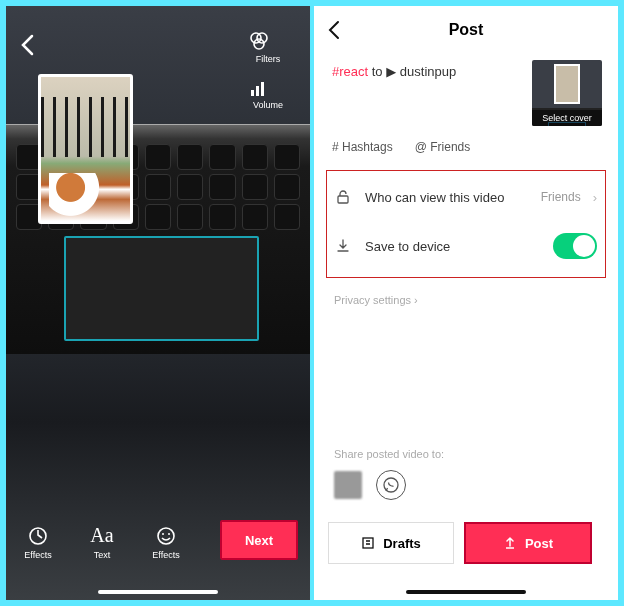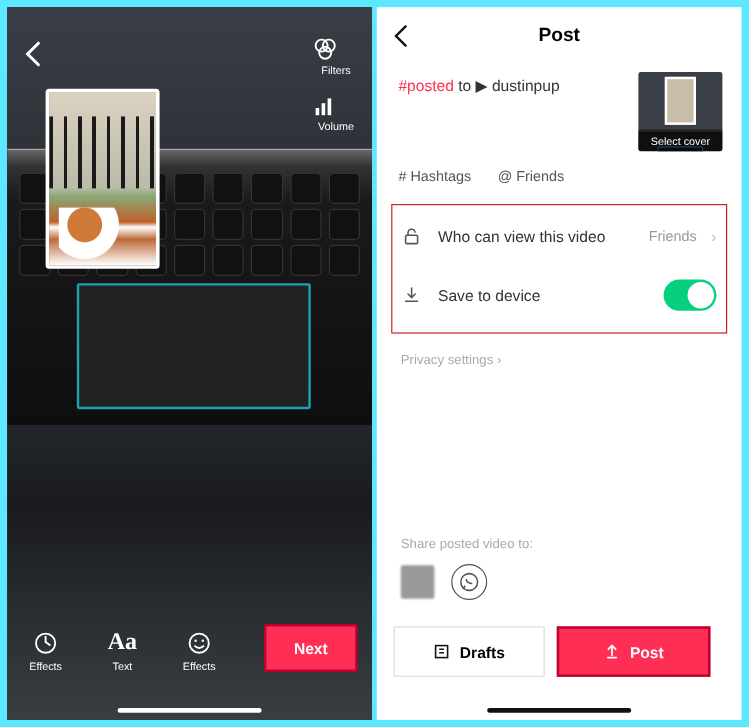--- a/index.html
+++ b/index.html
@@ -10,21 +10,21 @@
 .video-bg{position:absolute;inset:0;background:linear-gradient(180deg,#3a3e46 0%,#2b2f36 24%,#1a1c20 40%,#2b2f36 48%,#191b1f 70%,#3a3e42 100%)}
 .laptop{position:absolute;top:118px;left:0;right:0;height:230px;background:linear-gradient(180deg,#666 0%,#333 6%,#1a1a1a 18%,#0e0e0e 100%);border-top:1px solid #aaa}
 .trackpad{position:absolute;top:230px;left:58px;width:195px;height:105px;border:2px solid #1aa3b3;border-radius:2px;background:#222}
 .kbdrow{position:absolute;left:0;right:0;height:26px;display:flex;gap:6px;padding:0 10px}
 .kbdrow div{flex:1;background:#111;border-radius:4px;border:1px solid #333}
 .k1{top:138px}.k2{top:168px}.k3{top:198px}
 .pip{position:absolute;top:68px;left:32px;width:95px;height:150px;border:3px solid #fff;border-radius:3px;background:linear-gradient(180deg,#dcd2c0 0%,#bba 55%,#8a7 60%,#c0602a 75%,#fff 78%,#bd6a38 85%,#fff 100%);overflow:hidden}
 .rails{position:absolute;top:20px;left:0;right:0;height:60px;background:repeating-linear-gradient(90deg,#1a1a1a 0 3px,transparent 3px 12px)}
 .dog{position:absolute;bottom:0;left:8px;width:54px;height:48px;background:radial-gradient(circle at 40% 30%,#d07a3a 0 30%,#fff 32% 60%,transparent 62%)}
 .top-left-back{position:absolute;top:28px;left:14px;color:#fff;font-size:22px}
-.top-right{position:absolute;top:24px;right:10px;width:40px;color:#fff;text-align:center}
+.top-right{position:absolute;top:24px;right:22px;width:40px;color:#fff;text-align:center}
 .top-right .ico{font-size:20px;line-height:20px}
 .top-right .lbl{font-size:9px;margin-top:2px;margin-bottom:14px}
 .bottom-toolbar{position:absolute;left:0;right:0;bottom:28px;height:60px;display:flex;align-items:center}
 .tool{flex:0 0 64px;display:flex;flex-direction:column;align-items:center;color:#fff;gap:3px}
 .tool .ico{font-size:20px}
 .tool .lbl{font-size:9px}
 .next-btn{position:absolute;right:12px;bottom:40px;width:78px;height:40px;background:#ff2e55;color:#fff;border:2px solid #c00030;display:flex;align-items:center;justify-content:center;font-size:13px;font-weight:600;border-radius:2px}
 .home-ind-l{position:absolute;bottom:6px;left:50%;transform:translateX(-50%);width:120px;height:4px;background:#fff;border-radius:3px}
 
 .pr-header{height:48px;display:flex;align-items:center;justify-content:center;position:relative}
@@ -134,21 +134,21 @@
     <div class="tool">
       <div class="ico">
         <svg width="22" height="22" viewBox="0 0 22 22">
             <circle cx="11" cy="11" r="8" stroke="#fff" stroke-width="1.6" fill="none"></circle>
             <path d="M11 5 v5 l4 3" stroke="#fff" stroke-width="1.6" fill="none"></path>
           </svg>
       </div>
       <div class="lbl">Effects</div>
     </div>
     <div class="tool">
-      <div class="ico" style="font-family:serif;font-weight:700">Aa</div>
+      <div class="ico" style="font-family:serif;font-weight:400">Aa</div>
       <div class="lbl">Text</div>
     </div>
     <div class="tool">
       <div class="ico">
         <svg width="22" height="22" viewBox="0 0 22 22">
             <circle cx="11" cy="11" r="8" stroke="#fff" stroke-width="1.6" fill="none"></circle>
             <circle cx="8" cy="9" r="1" fill="#fff"></circle>
             <circle cx="14" cy="9" r="1" fill="#fff"></circle>
             <path d="M7 13 q4 4 8 0" stroke="#fff" stroke-width="1.6" fill="none"></path>
           </svg>
@@ -167,21 +167,21 @@
     <div class="pr-back">
       <svg width="12" height="20" viewBox="0 0 12 20">
           <path d="M10 2 L2 10 L10 18" stroke="#111" stroke-width="2" fill="none" stroke-linecap="round"></path>
         </svg>
     </div>
     <div class="pr-title">Post</div>
   </div>
 
   <div class="caption-row">
     <div class="caption">
-      <span class="react">#posted</span><span> to  ▶ </span><span>dustinpup</span>
+      <span class="react">#react</span><span> to  ▶ </span><span>dustinpup</span>
     </div>
     <div class="cover">
       <div class="cover-pip"></div>
       <div class="cover-kbd"></div>
       <div class="cover-trk"></div>
       <div class="cover-lbl">Select cover</div>
     </div>
   </div>
 
   <div class="tags">

